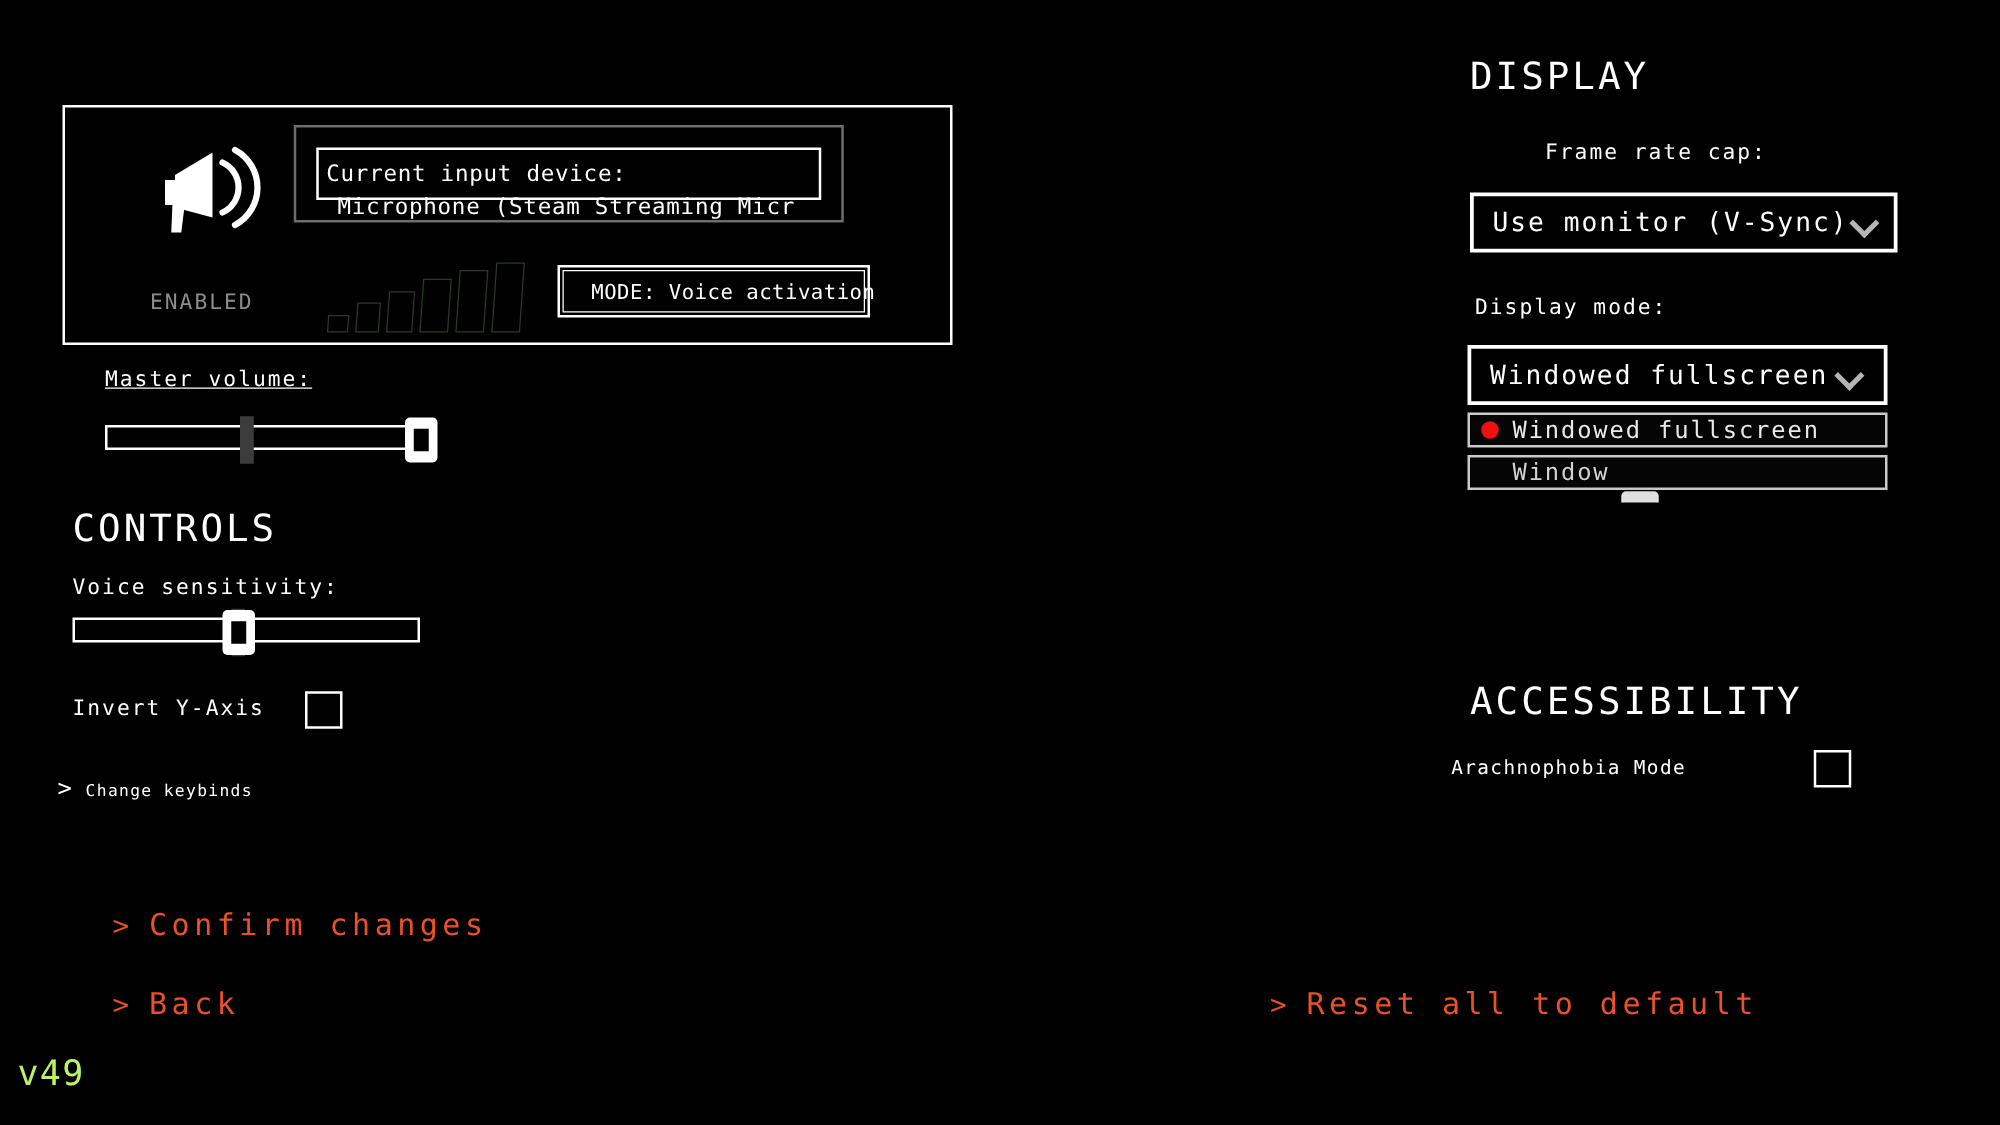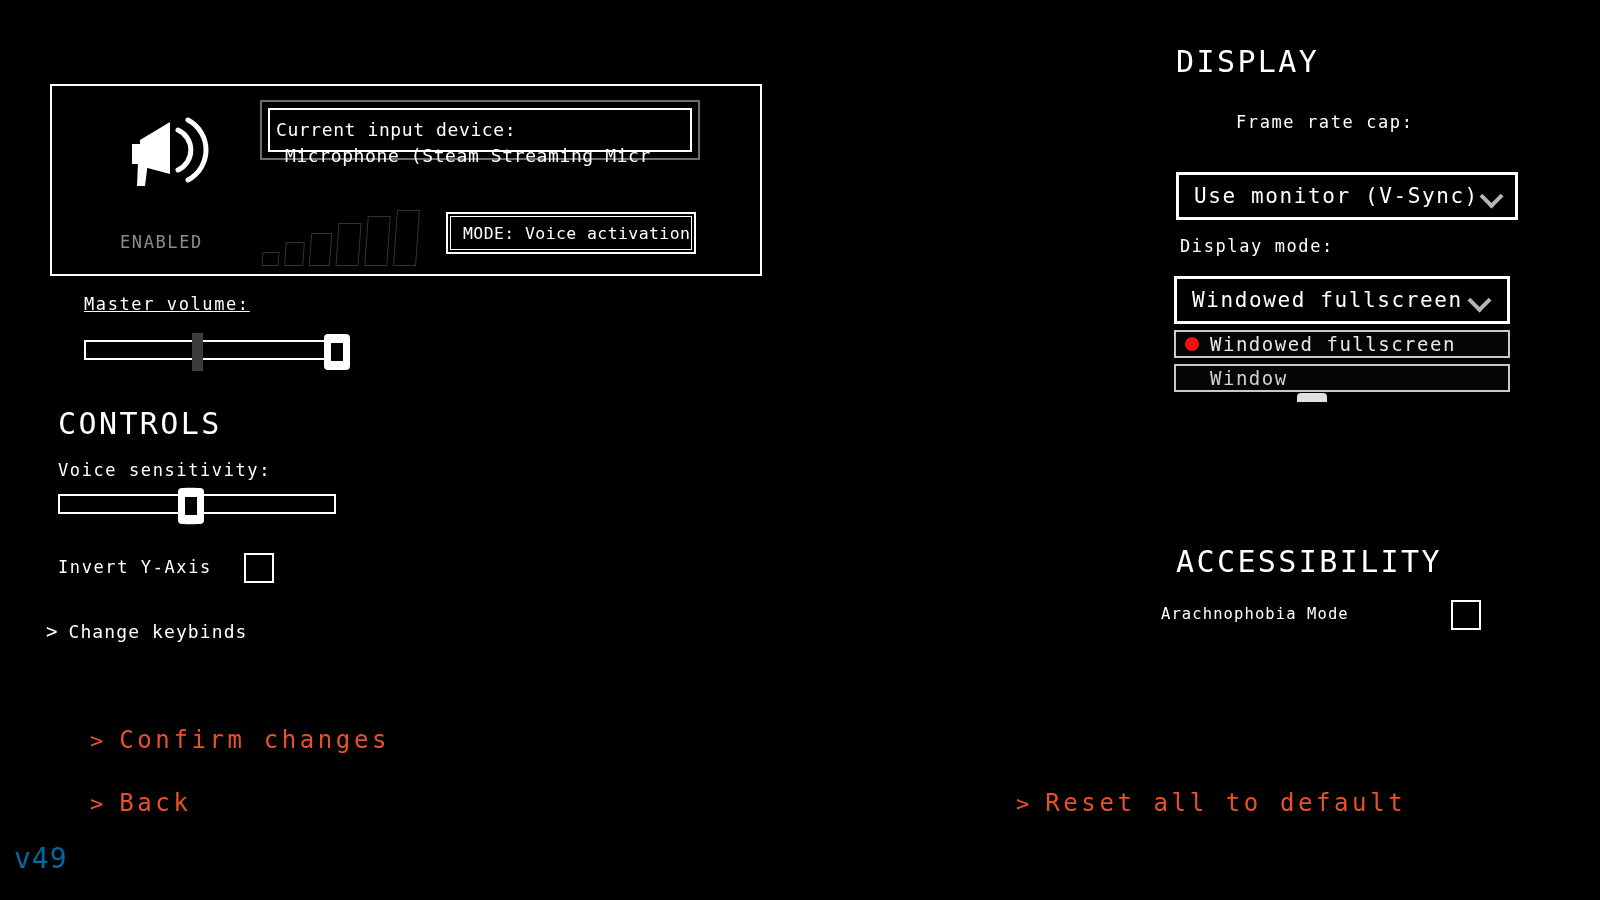--- a/index.html
+++ b/index.html
@@ -34,25 +34,25 @@
   #mic-status {
     position: absolute;
     left: 68px; top: 146px;
     font-size: 17px;
     letter-spacing: 1.6px;
     color: #8c8c8c;
   }
 
   #device-box {
     position: absolute;
-    left: 208px; top: 14px;
-    width: 440px; height: 60px;
+    left: 183px; top: 14px;
+    width: 440px; height: 78px;
     border: 2px solid #6d6d6d;
     box-sizing: border-box;
-    padding: 6px;
+    padding: 16px;
   }
   #device-box-inner {
     width: 100%; height: 100%;
     border: 2px solid #ffffff;
     box-sizing: border-box;
     padding: 7px 0 0 6px;
   }
   .device-line {
     font-size: 18px;
     line-height: 26px;
@@ -83,21 +83,21 @@
     border: 2px solid #ffffff;
     box-sizing: border-box;
     padding: 2px;
   }
   #mode-button-inner {
     width: 100%; height: 100%;
     border: 1.5px solid #ffffff;
     box-sizing: border-box;
     display: flex;
     align-items: center;
-    padding-left: 12px;
+    padding-left: 22px;
   }
   #mode-label {
     font-size: 16.5px;
     letter-spacing: 0.4px;
     white-space: nowrap;
   }
 
   
   .field-label {
     font-size: 17px;
@@ -161,36 +161,36 @@
     white-space: nowrap;
   }
   .nav-link .chev {
     display: inline-block;
     font-size: 19px;
   }
   .nav-link .txt { display: inline-block; }
 
   #link-change-keybinds { left: 46px; top: 620px; color: #ffffff; }
   #link-change-keybinds .chev { margin-right: 11px; font-size: 19px; }
-  #link-change-keybinds .txt { font-size: 18px; letter-spacing: 1.1px; }
+  #link-change-keybinds .txt { font-size: 13px; letter-spacing: 1.1px; }
 
   .action-link { color: #e8512a; }
   .action-link .chev { font-size: 22px; margin-right: 16px; }
   .action-link .txt { font-size: 24px; letter-spacing: 3.6px; }
 
   #link-confirm { left: 90px; top: 726px; }
   #link-back    { left: 90px; top: 789px; }
   #link-reset   { left: 1016px; top: 789px; }
 
   #version {
     position: absolute;
     left: 14px; top: 842px;
     font-size: 28px;
     letter-spacing: 1px;
-    color: #0369a1;
+    color: #bef264;
   }
 
   
   #display-heading   { left: 1176px; top: 44px; }
   #label-frame-rate  { left: 1236px; top: 112px; }
   #label-display-mode{ left: 1180px; top: 236px; text-align: center; }
 
   .select-box {
     position: absolute;
     border: 3px solid #ffffff;
@@ -216,21 +216,21 @@
   .chevron-down::before {
     content: "";
     position: absolute;
     left: 4px; top: 5px;
     width: 13px; height: 13px;
     border-right: 4px solid #b5b5b5;
     border-bottom: 4px solid #b5b5b5;
     transform: rotate(45deg);
   }
 
-  #select-frame-rate   { left: 1176px; top: 172px; width: 342px; height: 48px; }
+  #select-frame-rate   { left: 1176px; top: 154px; width: 342px; height: 48px; }
   #select-display-mode { left: 1174px; top: 276px; width: 336px; height: 48px; }
 
   #dropdown-list {
     position: absolute;
     left: 1174px; top: 330px;
     width: 336px;
   }
   .dropdown-option {
     position: relative;
     height: 28px;

